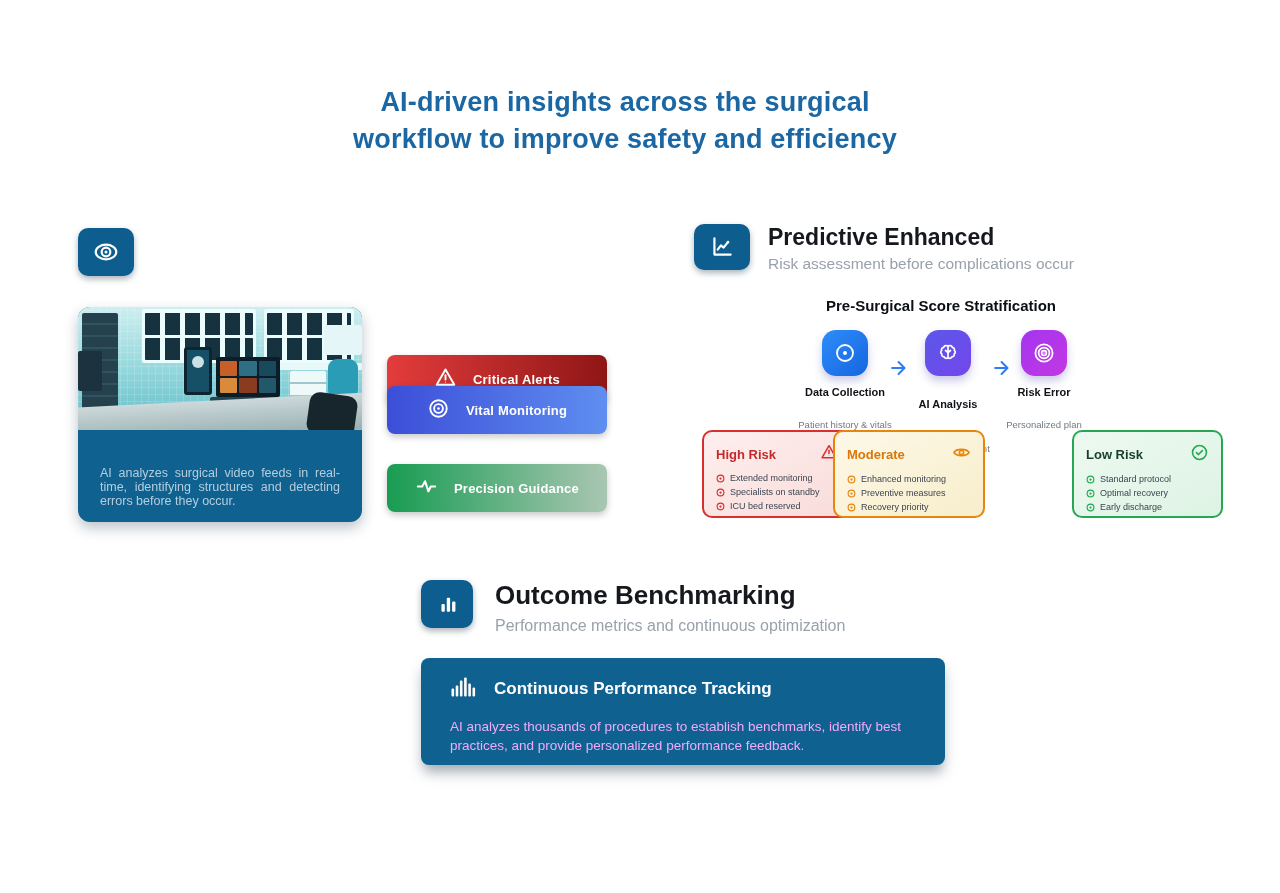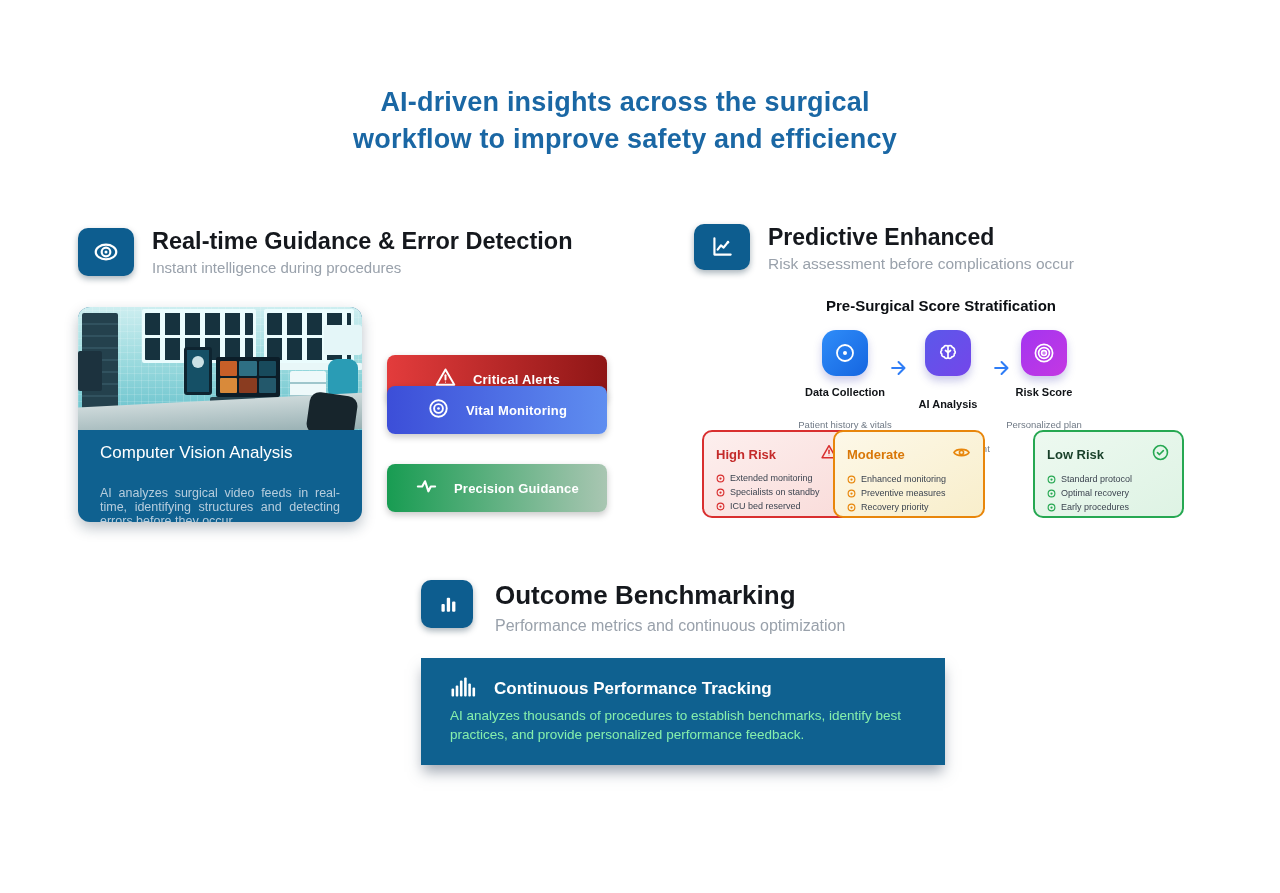--- a/index.html
+++ b/index.html
@@ -74,57 +74,53 @@
   .si-3{background:linear-gradient(135deg,#a335f0 0%,#c438e2 100%);}
   .step-label{margin-top:10px;font-size:11px;font-weight:700;color:#101317;}
   .step-sub{margin-top:21px;font-size:9.5px;color:#707a86;}
   .flow-arrow{position:absolute;top:357px;width:22px;height:22px;}
 
   
   .risk-card{position:absolute;top:430px;height:88px;border-radius:10px;border:2px solid;box-sizing:border-box;
     padding:11px 12px 16px 12px;}
   .rc-high{left:702px;width:150px;border-color:#d92f2f;background:linear-gradient(150deg,#fdefee 0%,#f9dcda 100%);}
   .rc-mod{left:825px;width:152px;border-color:#e8860b;background:linear-gradient(150deg,#fdf8e8 0%,#f8eecb 100%);margin-left:8px;}
-  .rc-low{left:1033px;width:151px;border-color:#26a852;background:linear-gradient(150deg,#edf9f0 0%,#def3e4 100%);}
+  .rc-low{left:1072px;width:151px;border-color:#26a852;background:linear-gradient(150deg,#edf9f0 0%,#def3e4 100%);}
   .rc-head{display:flex;align-items:center;justify-content:space-between;}
   .rc-title{font-size:13px;font-weight:700;}
   .rc-high .rc-title{color:#c42a2a;}
   .rc-mod .rc-title{color:#d97708;}
   .rc-low .rc-title{color:#173f28;}
   .rc-items{margin-top:8px;}
   .rc-item{display:flex;align-items:center;gap:5px;margin-bottom:4px;font-size:9px;color:#3c4450;}
 
   
-  .track-card{position:absolute;left:421px;top:658px;width:524px;height:107px;border-radius:0;
+  .track-card{position:absolute;left:421px;top:658px;width:524px;height:107px;border-radius:8px;
     background:#0f6190;box-shadow:0 9px 13px -2px rgba(71,85,105,.5);padding:17px 29px 0 29px;box-sizing:border-box;}
   .track-head{display:flex;align-items:center;gap:17px;}
   .track-title{color:#ffffff;font-size:17px;font-weight:600;}
-  .track-desc{margin-top:4px;color:#86efac;font-size:13.5px;line-height:19px;width:472px;}
+  .track-desc{margin-top:15px;color:#f0abfc;font-size:13.5px;line-height:19px;width:472px;}
 </style>
 </head>
 <body>
 
 <div class="canvas">
 
   <div class="main-title">
     <div>AI-driven insights across the surgical</div>
     <div>workflow to improve safety and efficiency</div>
   </div>
 
   <div class="hdr" style="left:78px;top:228px;">
     <div class="hdr-icon" style="width:56px;height:48px;">
       <svg width="26" height="26" viewBox="0 0 24 24" fill="none" stroke="#ffffff" stroke-width="2">
         <ellipse cx="12" cy="12" rx="9.5" ry="6.8"></ellipse>
         <circle cx="12" cy="12" r="4"></circle>
         <circle cx="12" cy="12" r="1.4" fill="#ffffff" stroke="none"></circle>
       </svg>
-    </div>
-    <div class="hdr-text">
-      <div class="hdr-title" style="font-size:23.5px;">Real-time Guidance &amp; Error Detection</div>
-      <div class="hdr-sub" style="font-size:15px;">Instant intelligence during procedures</div>
     </div>
   </div>
 
   <div class="vision-card">
     <div class="photo">
       <div class="ph rack"></div>
       <div class="ph monitor-left"></div>
       <div class="ph lightbox lb-a">
         <div class="film-row"></div>
           <div class="film-row"></div>
@@ -145,21 +141,20 @@
           <div class="tile t3"></div>
         <div class="tile t4"></div>
           <div class="tile t5"></div>
           <div class="tile t6"></div>
       </div>
       <div class="ph laptop-base"></div>
       <div class="ph front-desk"></div>
       <div class="ph dark-chair"></div>
     </div>
     <div class="vision-body">
-      <div class="vision-title">Computer Vision Analysis</div>
       <div class="vision-desc">AI analyzes surgical video feeds in real-time, identifying structures and detecting errors before they occur.</div>
     </div>
   </div>
 
   <button class="abtn btn-critical">
     <span>
       <svg width="23" height="23" viewBox="0 0 24 24" fill="none" stroke="#ffffff" stroke-width="2" stroke-linejoin="round" stroke-linecap="round">
         <path d="M12 3.6 L21.2 19.6 H2.8 Z"></path>
         <line x1="12" y1="9.6" x2="12" y2="14"></line>
         <circle cx="12" cy="16.8" r="0.6" fill="#ffffff" stroke="none"></circle>
@@ -244,21 +239,21 @@
 
   <div class="step" style="left:978px;">
     <div class="step-icon si-3">
       <svg width="24" height="24" viewBox="0 0 24 24" fill="none" stroke="#ffffff" stroke-width="1.7">
         <circle cx="12" cy="12" r="8.6"></circle>
         <circle cx="12" cy="12" r="5.4"></circle>
         <circle cx="12" cy="12" r="2.4"></circle>
         <circle cx="12" cy="12" r="0.7" fill="#ffffff" stroke="none"></circle>
       </svg>
     </div>
-    <div class="step-label">Risk Score</div>
+    <div class="step-label">Risk Error</div>
     <div class="step-sub">Personalized plan</div>
   </div>
 
   <div class="risk-card rc-high">
     <div class="rc-head">
       <span class="rc-title">High Risk</span>
       <span>
         <svg width="18" height="18" viewBox="0 0 24 24" fill="none" stroke="#d92f2f" stroke-width="2" stroke-linejoin="round" stroke-linecap="round">
           <path d="M12 3.6 L21.2 19.6 H2.8 Z"></path>
           <line x1="12" y1="9.6" x2="12" y2="14"></line>
@@ -349,21 +344,21 @@
             <circle cx="12" cy="12" r="9"></circle>
             <circle cx="12" cy="12" r="3" fill="#26a852" stroke="none"></circle>
           </svg>
         <span>Optimal recovery</span>
       </div>
       <div class="rc-item">
         <svg width="9" height="9" viewBox="0 0 24 24" fill="none" stroke="#26a852" stroke-width="3">
             <circle cx="12" cy="12" r="9"></circle>
             <circle cx="12" cy="12" r="3" fill="#26a852" stroke="none"></circle>
           </svg>
-        <span>Early procedures</span>
+        <span>Early discharge</span>
       </div>
     </div>
   </div>
 
   <div class="hdr" style="left:421px;top:580px;">
     <div class="hdr-icon" style="width:52px;height:48px;">
       <svg width="25" height="25" viewBox="0 0 24 24" fill="#ffffff">
         <rect x="6.2" y="11.5" width="3.2" height="7.5" rx="1"></rect>
         <rect x="11.3" y="5.5" width="3.2" height="13.5" rx="1"></rect>
         <rect x="16.4" y="9" width="3.2" height="10" rx="1"></rect>

